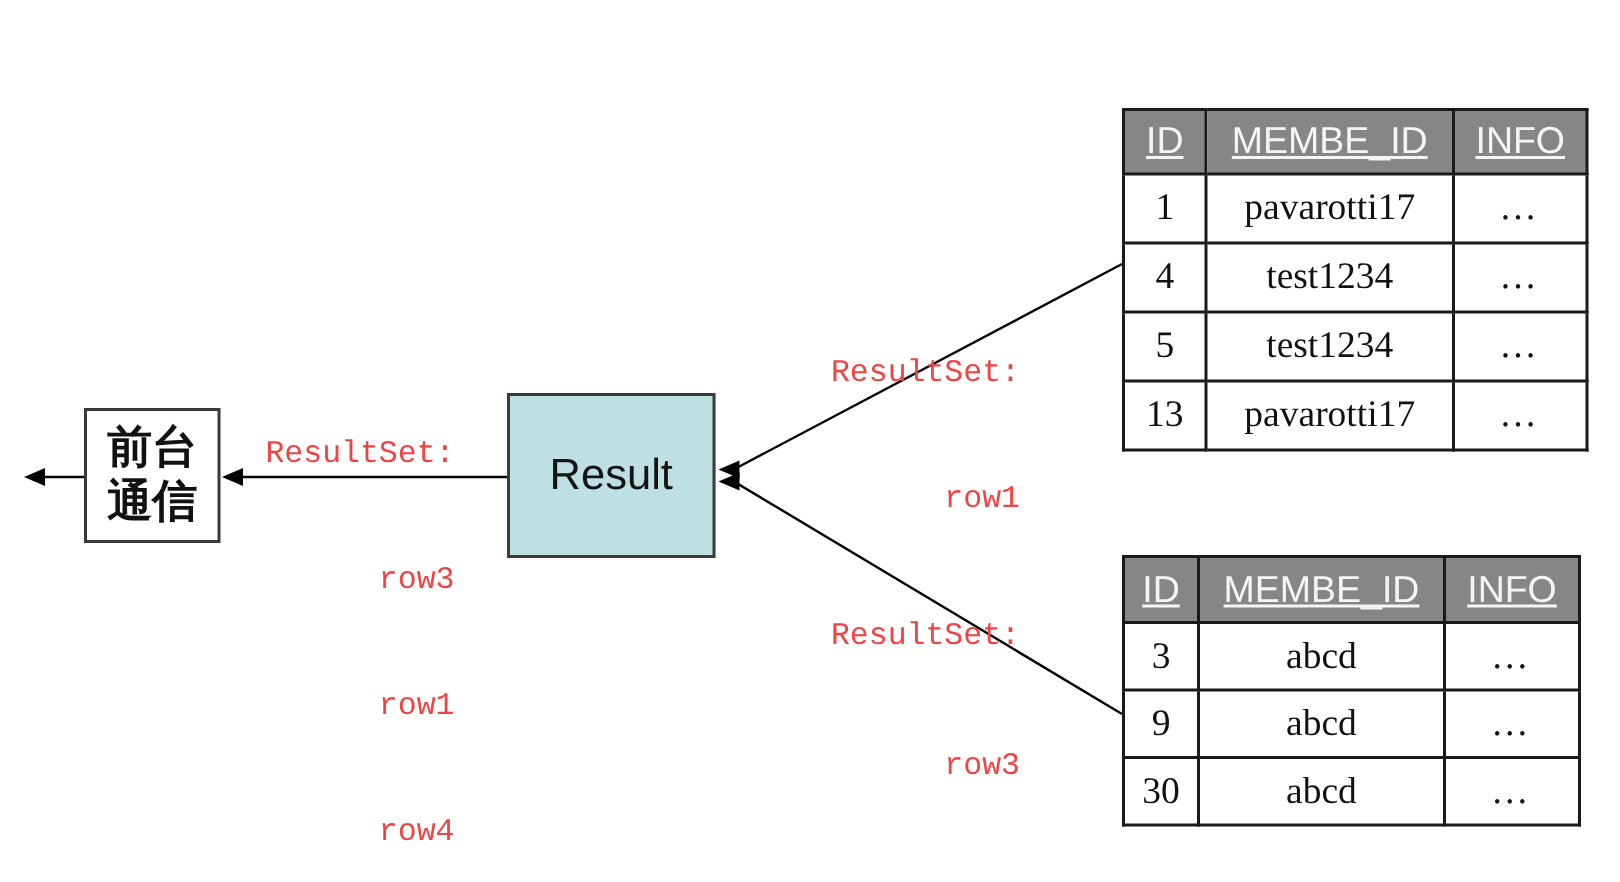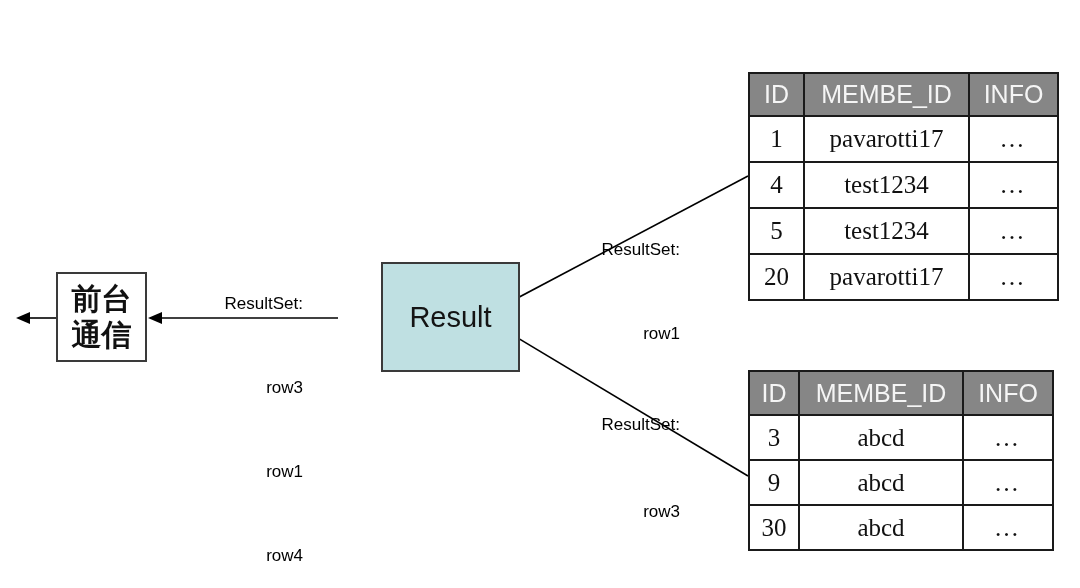--- a/index.html
+++ b/index.html
@@ -42,28 +42,27 @@
     left: 338px;
     top: 262px;
     width: 139px;
     height: 110px;
     border: 2px solid #3a3a3a;
     background: #bfe0e2;
     font-size: 29px;
     line-height: 36px;
     color: #141414;
     font-family: "Liberation Sans", sans-serif;
-    margin-left: 43px;
   }
   
   .rs-label {
     position: absolute;
-    font-family: Liberation Sans, sans-serif;
-    font-size: 17px;
-    color: #000000;
+    font-family: Liberation Mono, monospace;
+    font-size: 21px;
+    color: #ef4444;
     text-align: right;
     white-space: pre;
   }
   .rs-label span { display: block; }
   #rs-merged { right: 777px; top: 234px; line-height: 28px; }
   #rs-top    { right: 400px; top: 180px; line-height: 28px; }
   #rs-bottom { right: 400px; top: 352px; line-height: 29px; }
   
   table.db-table {
     position: absolute;
@@ -80,20 +79,21 @@
     padding: 0;
     overflow: hidden;
   }
   table.db-table th {
     background: #868686;
     color: #f5f5f5;
     font-family: "Liberation Sans", sans-serif;
     font-size: 25px;
     font-weight: 400;
     height: 41px;
+    text-decoration: underline;
   }
   table.db-table td {
     font-family: "Liberation Serif", "DejaVu Serif", serif;
     font-size: 25px;
     color: #111111;
     height: 44px;
   }
   #table-bottom th { height: 42px; }
   #table-bottom td { height: 43px; }
   td.ellipsis-cell { letter-spacing: 3px; }
@@ -182,21 +182,21 @@
         <td>4</td>
         <td>test1234</td>
         <td class="ellipsis-cell">…</td>
       </tr>
       <tr>
         <td>5</td>
         <td>test1234</td>
         <td class="ellipsis-cell">…</td>
       </tr>
       <tr>
-        <td>20</td>
+        <td>13</td>
         <td>pavarotti17</td>
         <td class="ellipsis-cell">…</td>
       </tr>
     </tbody>
   </table>
 
   <table id="table-bottom" class="db-table">
     <colgroup>
         <col style="width:50px">
         <col style="width:164px">

